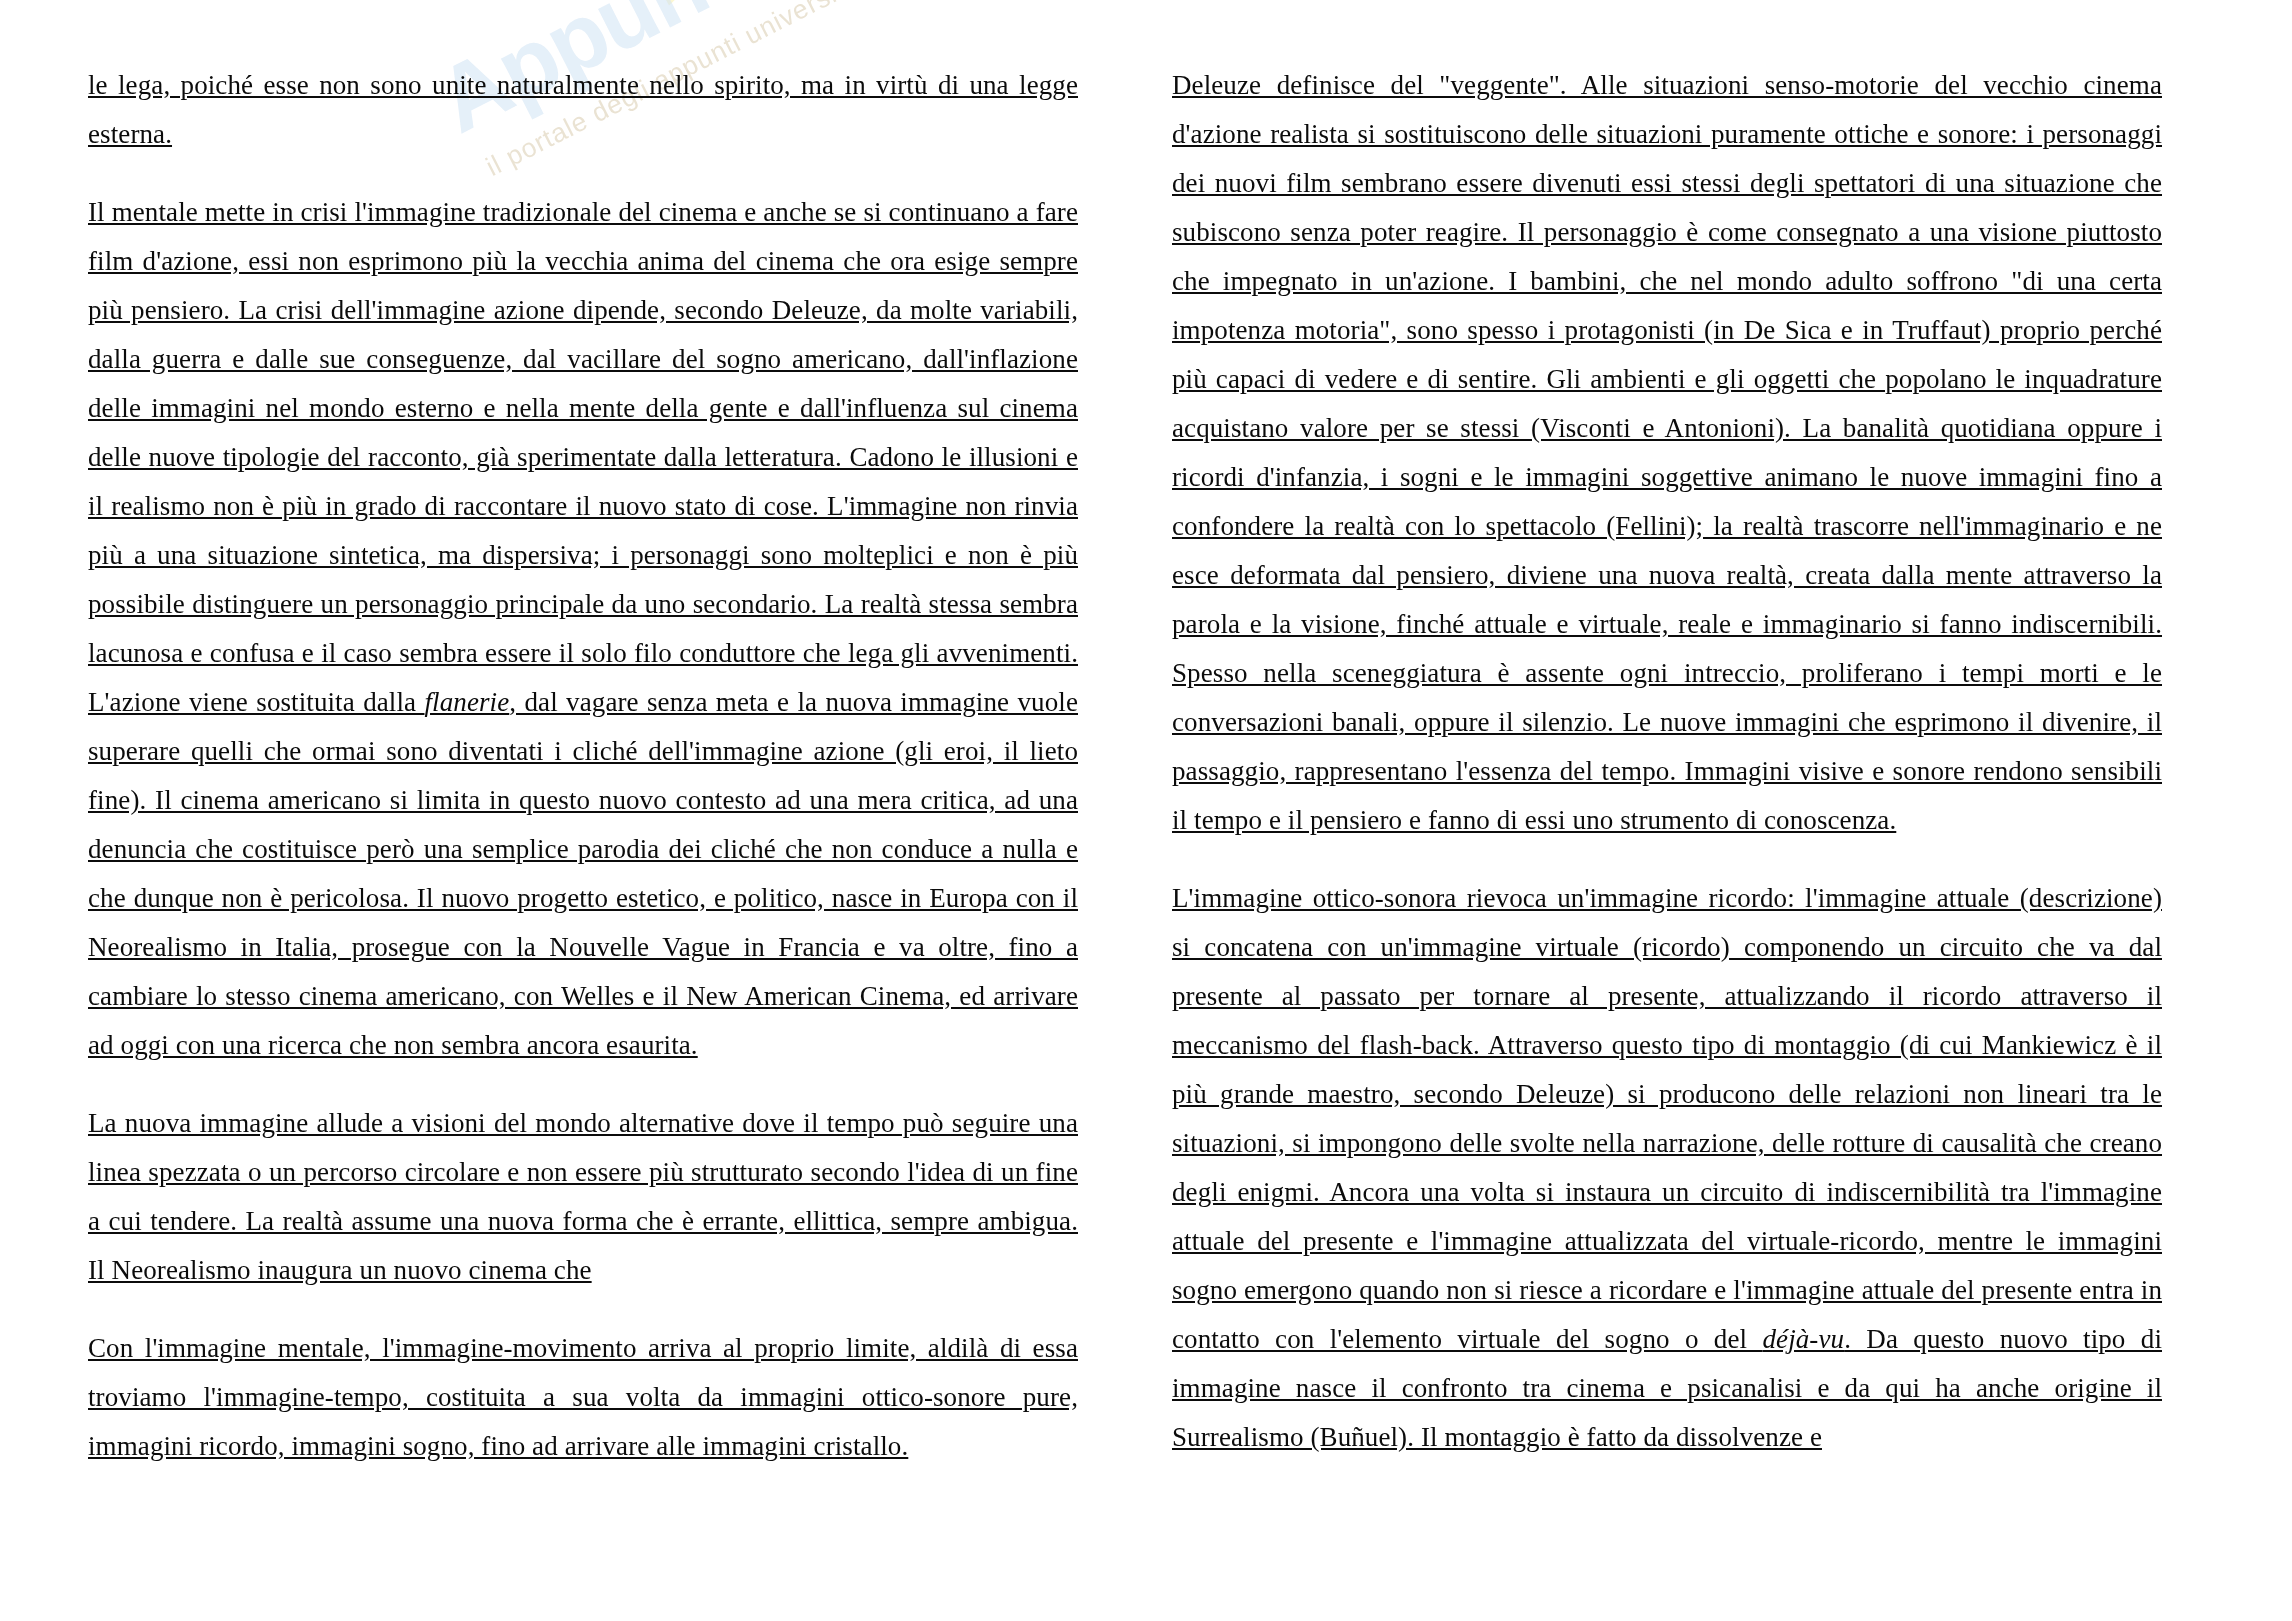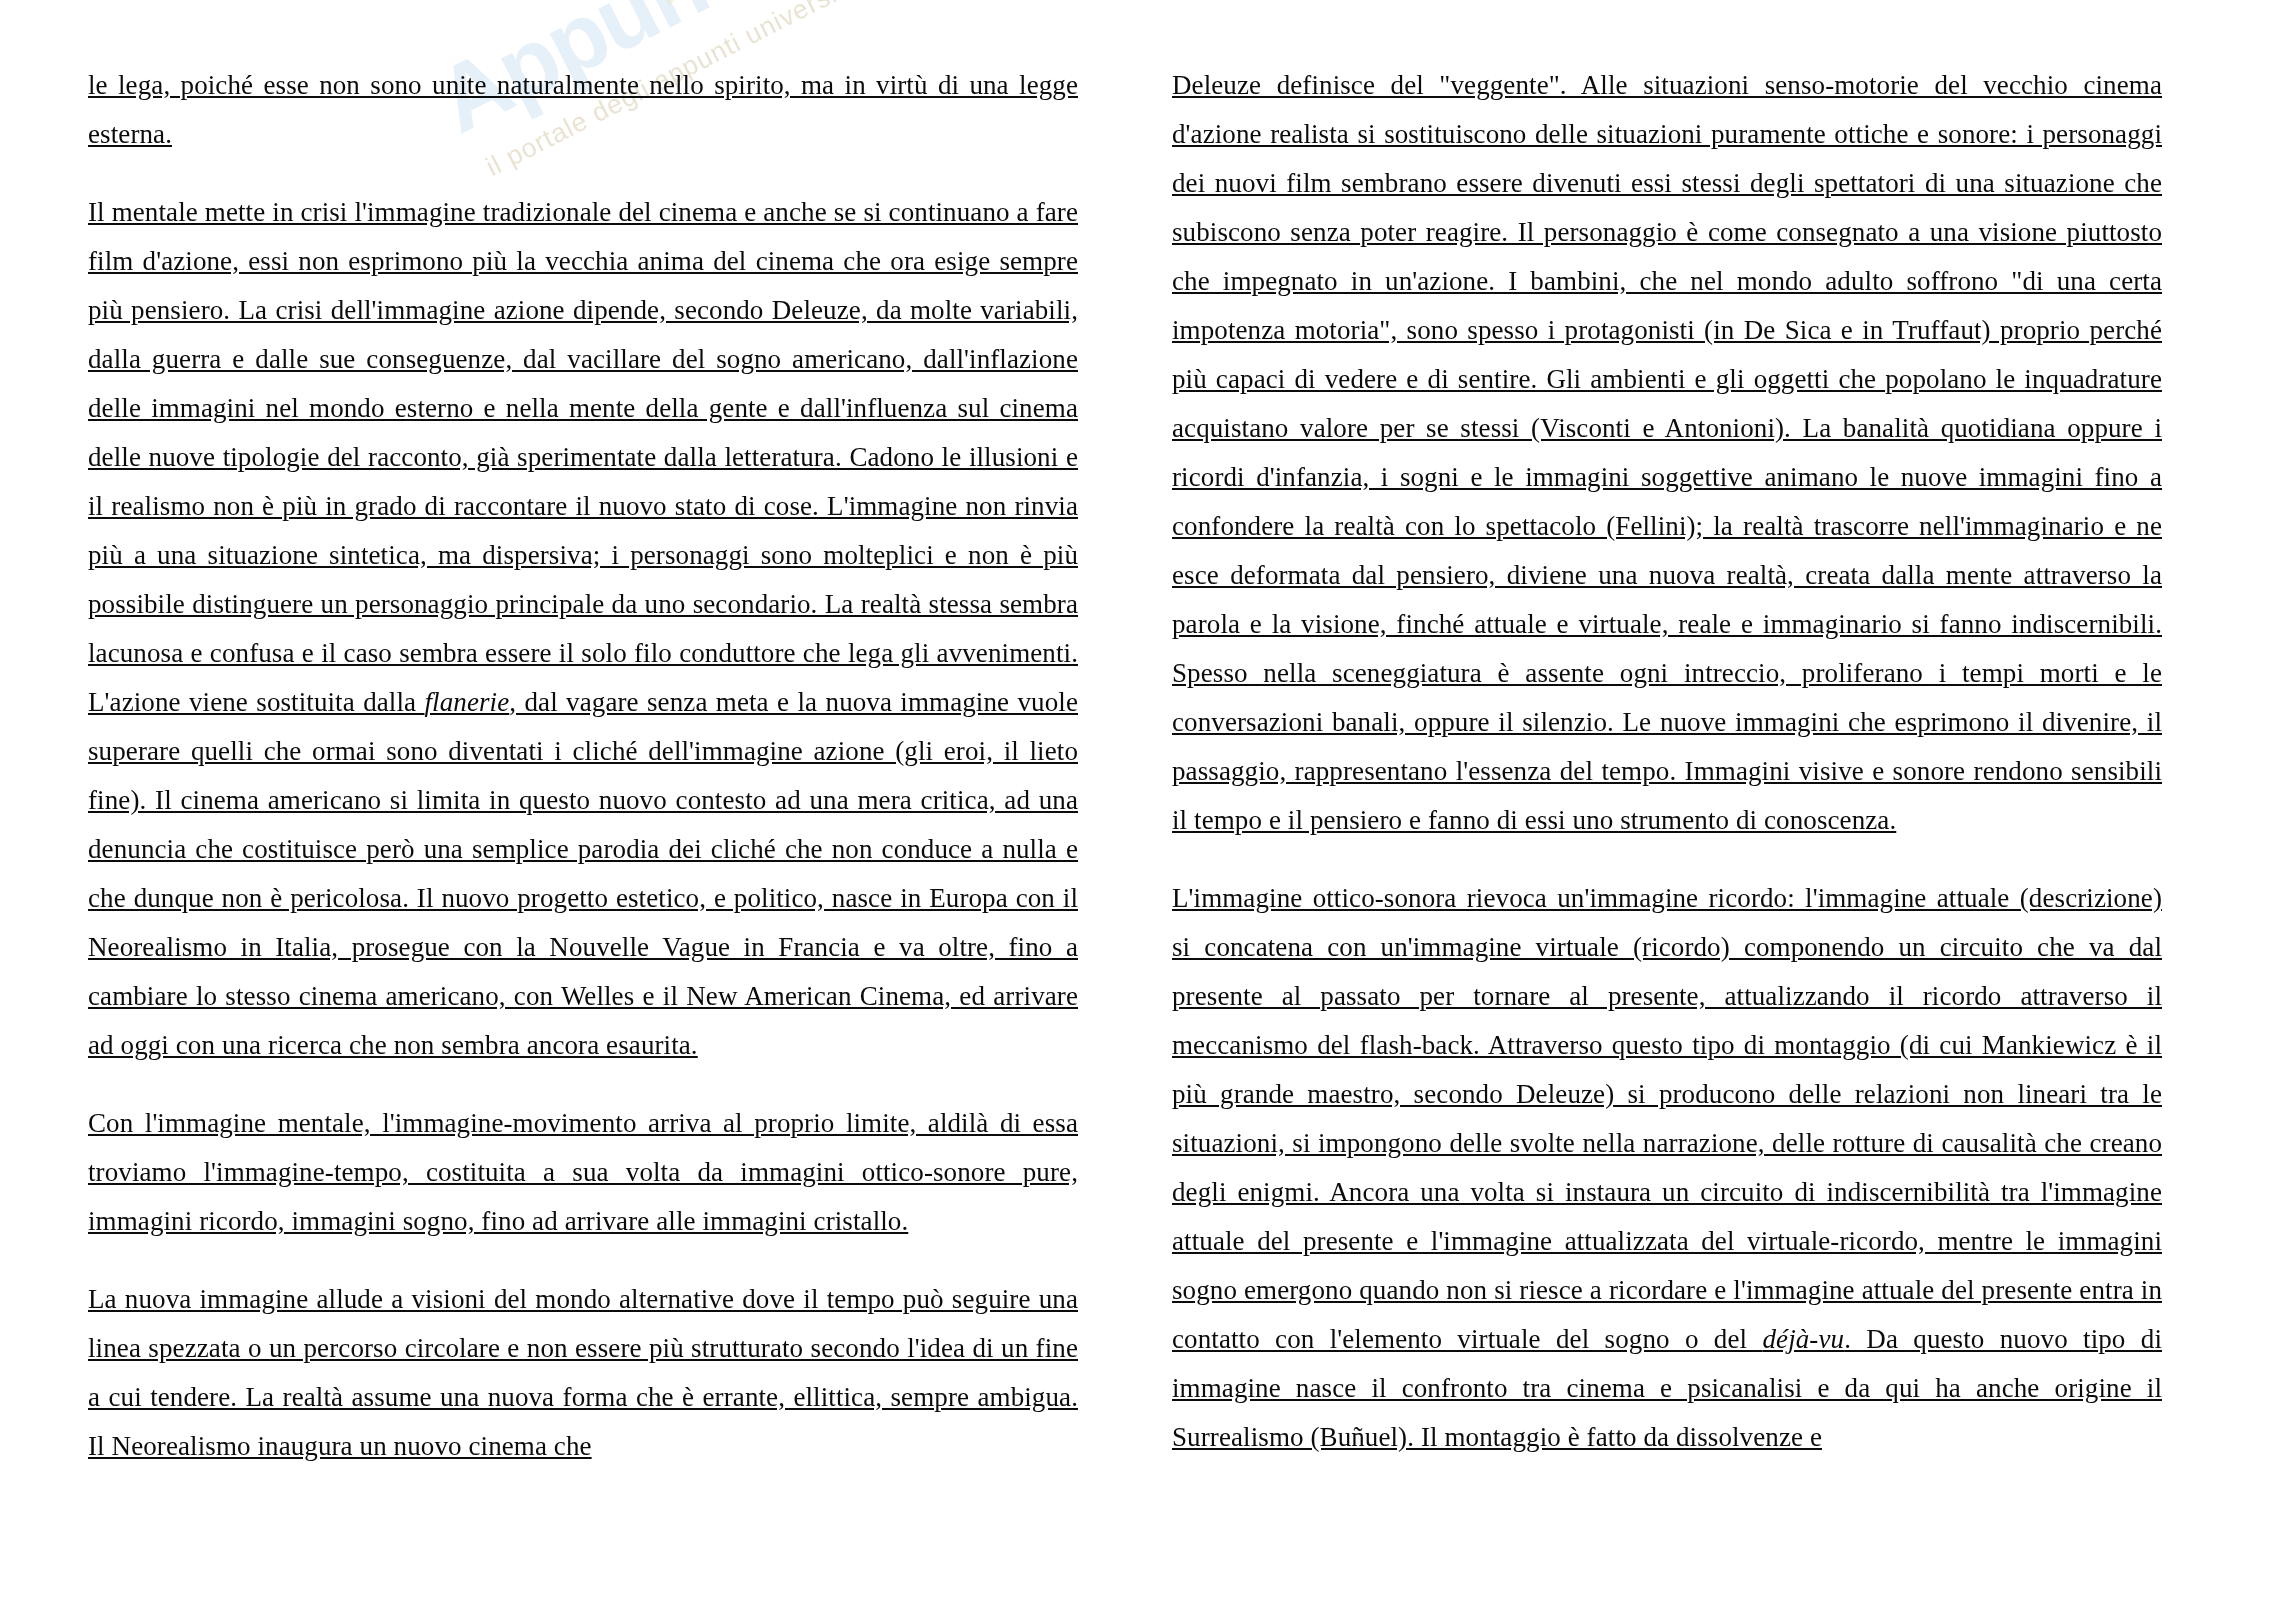--- a/index.html
+++ b/index.html
@@ -98,22 +98,22 @@
     <div class="wm-badge"></div>
     <div class="wm-text">
       <span>Appunti</span>
     </div>
     <div class="wm-sub">il portale degli appunti universitari, riassunti, dispense</div>
   </div>
 
   <div class="column left">
     <p class="para">le lega, poiché esse non sono unite naturalmente nello spirito, ma in virtù di una legge esterna.</p>
     <p class="para"><span>Il mentale mette in crisi l'immagine tradizionale del cinema e anche se si continuano a fare film d'azione, essi non esprimono più la vecchia anima del cinema che ora esige sempre più pensiero. La crisi dell'immagine azione dipende, secondo Deleuze, da molte variabili, dalla guerra e dalle sue conseguenze, dal vacillare del sogno americano, dall'inflazione delle immagini nel mondo esterno e nella mente della gente e dall'influenza sul cinema delle nuove tipologie del racconto, già sperimentate dalla letteratura. Cadono le illusioni e il realismo non è più in grado di raccontare il nuovo stato di cose. L'immagine non rinvia più a una situazione sintetica, ma dispersiva; i personaggi sono molteplici e non è più possibile distinguere un personaggio principale da uno secondario. La realtà stessa sembra lacunosa e confusa e il caso sembra essere il solo filo conduttore che lega gli avvenimenti. L'azione viene sostituita dalla </span><span class="italic">flanerie</span><span>, dal vagare senza meta e la nuova immagine vuole superare quelli che ormai sono diventati i cliché dell'immagine azione (gli eroi, il lieto fine). Il cinema americano si limita in questo nuovo contesto ad una mera critica, ad una denuncia che costituisce però una semplice parodia dei cliché che non conduce a nulla e che dunque non è pericolosa. Il nuovo progetto estetico, e politico, nasce in Europa con il Neorealismo in Italia, prosegue con la Nouvelle Vague in Francia e va oltre, fino a cambiare lo stesso cinema americano, con Welles e il New American Cinema, ed arrivare ad oggi con una ricerca che non sembra ancora esaurita.</span></p>
+    <p class="para">La nuova immagine allude a visioni del mondo alternative dove il tempo può seguire una linea spezzata o un percorso circolare e non essere più strutturato secondo l'idea di un fine a cui tendere. La realtà assume una nuova forma che è errante, ellittica, sempre ambigua. Il Neorealismo inaugura un nuovo cinema che</p>
     <p class="para">Con l'immagine mentale, l'immagine-movimento arriva al proprio limite, aldilà di essa troviamo l'immagine-tempo, costituita a sua volta da immagini ottico-sonore pure, immagini ricordo, immagini sogno, fino ad arrivare alle immagini cristallo.</p>
-    <p class="para">La nuova immagine allude a visioni del mondo alternative dove il tempo può seguire una linea spezzata o un percorso circolare e non essere più strutturato secondo l'idea di un fine a cui tendere. La realtà assume una nuova forma che è errante, ellittica, sempre ambigua. Il Neorealismo inaugura un nuovo cinema che</p>
   </div>
 
   <div class="column right">
     <p class="para">Deleuze definisce del "veggente". Alle situazioni senso-motorie del vecchio cinema d'azione realista si sostituiscono delle situazioni puramente ottiche e sonore: i personaggi dei nuovi film sembrano essere divenuti essi stessi degli spettatori di una situazione che subiscono senza poter reagire. Il personaggio è come consegnato a una visione piuttosto che impegnato in un'azione. I bambini, che nel mondo adulto soffrono "di una certa impotenza motoria", sono spesso i protagonisti (in De Sica e in Truffaut) proprio perché più capaci di vedere e di sentire. Gli ambienti e gli oggetti che popolano le inquadrature acquistano valore per se stessi (Visconti e Antonioni). La banalità quotidiana oppure i ricordi d'infanzia, i sogni e le immagini soggettive animano le nuove immagini fino a confondere la realtà con lo spettacolo (Fellini); la realtà trascorre nell'immaginario e ne esce deformata dal pensiero, diviene una nuova realtà, creata dalla mente attraverso la parola e la visione, finché attuale e virtuale, reale e immaginario si fanno indiscernibili. Spesso nella sceneggiatura è assente ogni intreccio, proliferano i tempi morti e le conversazioni banali, oppure il silenzio. Le nuove immagini che esprimono il divenire, il passaggio, rappresentano l'essenza del tempo. Immagini visive e sonore rendono sensibili il tempo e il pensiero e fanno di essi uno strumento di conoscenza.</p>
     <p class="para"><span>L'immagine ottico-sonora rievoca un'immagine ricordo: l'immagine attuale (descrizione) si concatena con un'immagine virtuale (ricordo) componendo un circuito che va dal presente al passato per tornare al presente, attualizzando il ricordo attraverso il meccanismo del flash-back. Attraverso questo tipo di montaggio (di cui Mankiewicz è il più grande maestro, secondo Deleuze) si producono delle relazioni non lineari tra le situazioni, si impongono delle svolte nella narrazione, delle rotture di causalità che creano degli enigmi. Ancora una volta si instaura un circuito di indiscernibilità tra l'immagine attuale del presente e l'immagine attualizzata del virtuale-ricordo, mentre le immagini sogno emergono quando non si riesce a ricordare e l'immagine attuale del presente entra in contatto con l'elemento virtuale del sogno o del </span><span class="italic">déjà-vu</span><span>. Da questo nuovo tipo di immagine nasce il confronto tra cinema e psicanalisi e da qui ha anche origine il Surrealismo (Buñuel). Il montaggio è fatto da dissolvenze e</span></p>
   </div>
 
 </div>
 
 

